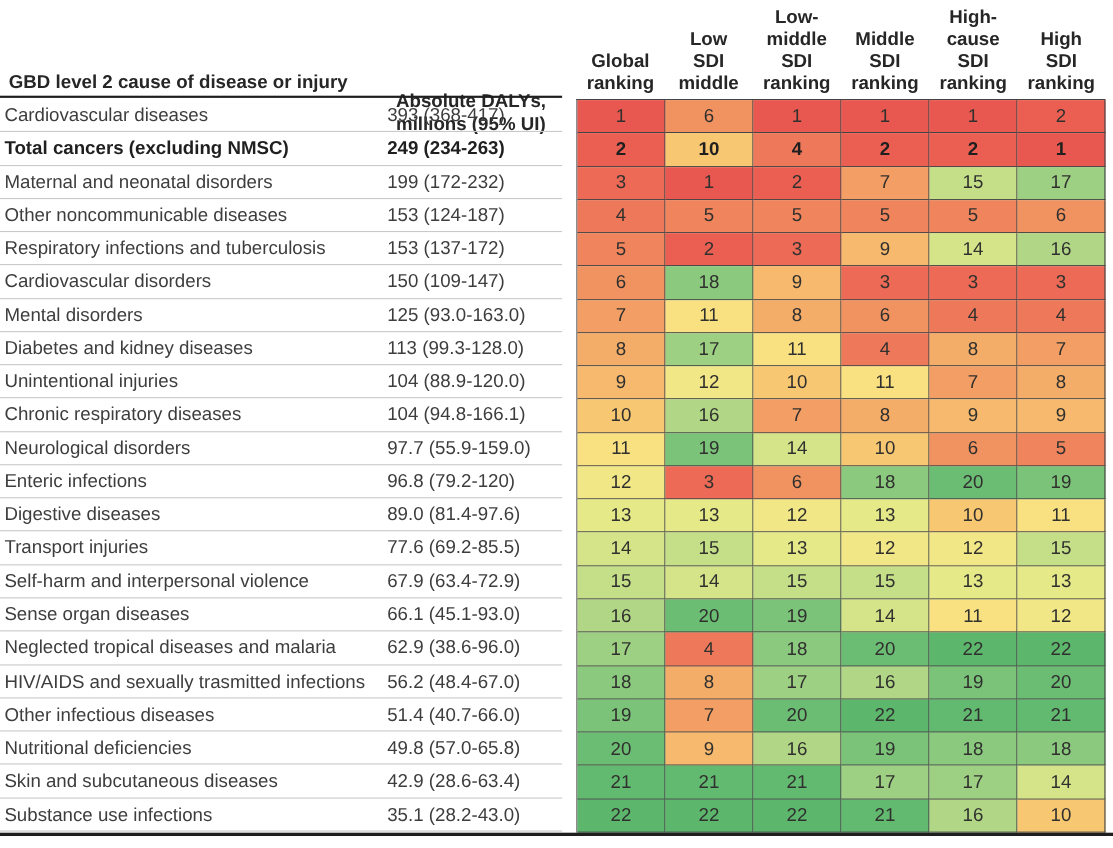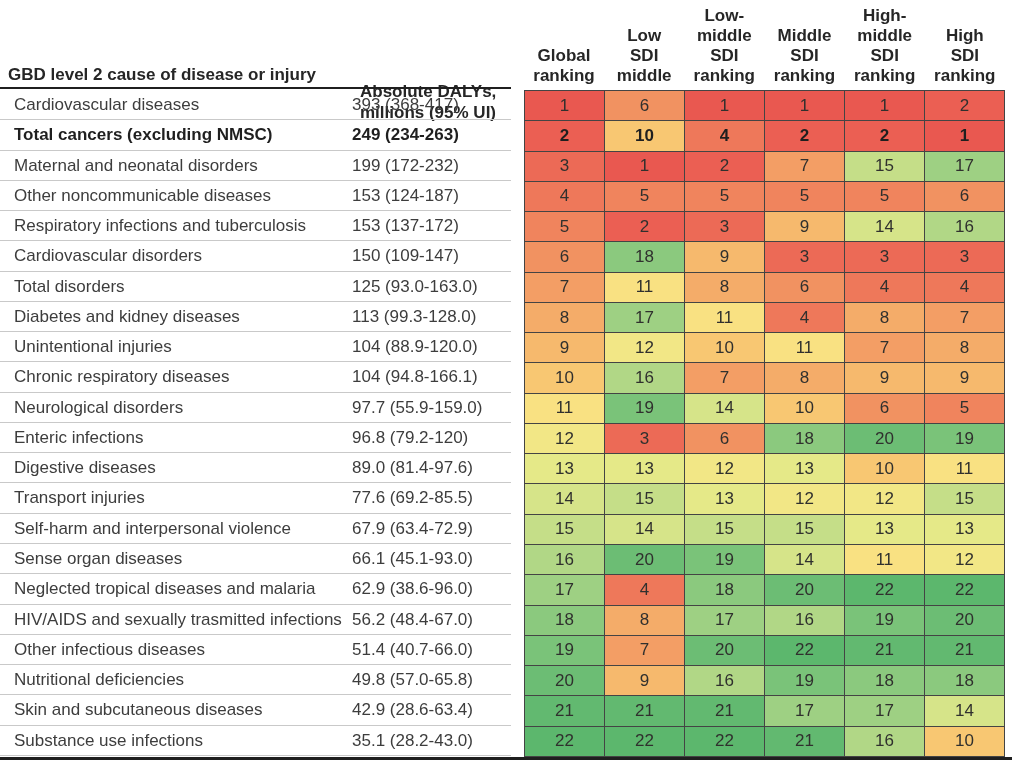--- a/index.html
+++ b/index.html
@@ -21,21 +21,21 @@
   .hdr-cause  { left: 8px;   bottom: 686px; white-space: nowrap; }
   .hdr-dalys  { left: 360px; bottom: 648px; white-space: pre-line; }
   .hdr-rank   { width: 80px; bottom: 685px; text-align: center; white-space: pre-line; line-height: 20px; }
   
   .header-rule { position: absolute; left: 0; top: 87px; width: 511px; height: 2px; background: #1f1f1f; }
   .bottom-rule { position: absolute; left: 0; top: 757px; width: 1012px; height: 2.5px; background: #1f1f1f; }
   
   .left-rows { position: absolute; left: 0; top: 90px; width: 511px; }
   .row { display: flex; height: 30.27px; border-bottom: 1px solid #c9c9c9; }
   .cell-cause {
-    width: 352px; padding-left: 14px; font-size: 17px; line-height: 29px;
+    width: 352px; padding-left: 4px; font-size: 17px; line-height: 29px;
     white-space: nowrap; color: #3d3d3d;
   }
   .cell-dalys { width: 151px; font-size: 17px; line-height: 29px; white-space: nowrap; color: #3d3d3d; }
   .row.bold .cell-cause, .row.bold .cell-dalys { font-weight: bold; color: #1f1f1f; }
   
   .heatgrid {
     position: absolute; left: 524px; top: 90px; width: 481px; height: 666.9px;
     display: grid; grid-template-columns: repeat(6, 1fr); grid-auto-rows: 1fr;
     border-top: 1px solid #444444; border-left: 1px solid #444444;
   }
@@ -61,21 +61,21 @@
 SDI
 middle</div>
   <div class="hdr hdr-rank" style="left:684.3px">Low-
 middle
 SDI
 ranking</div>
   <div class="hdr hdr-rank" style="left:764.5px">Middle
 SDI
 ranking</div>
   <div class="hdr hdr-rank" style="left:844.7px">High-
-middle
+cause
 SDI
 ranking</div>
   <div class="hdr hdr-rank" style="left:924.8px">High
 SDI
 ranking</div>
 
   <div class="header-rule"></div>
   <div class="bottom-rule"></div>
 
   <div class="left-rows">
@@ -97,21 +97,21 @@
       </div>
       <div class="row">
         <div class="cell-cause">Respiratory infections and tuberculosis</div>
         <div class="cell-dalys">153 (137-172)</div>
       </div>
       <div class="row">
         <div class="cell-cause">Cardiovascular disorders</div>
         <div class="cell-dalys">150 (109-147)</div>
       </div>
       <div class="row">
-        <div class="cell-cause">Total disorders</div>
+        <div class="cell-cause">Mental disorders</div>
         <div class="cell-dalys">125 (93.0-163.0)</div>
       </div>
       <div class="row">
         <div class="cell-cause">Diabetes and kidney diseases</div>
         <div class="cell-dalys">113 (99.3-128.0)</div>
       </div>
       <div class="row">
         <div class="cell-cause">Unintentional injuries</div>
         <div class="cell-dalys">104 (88.9-120.0)</div>
       </div>

